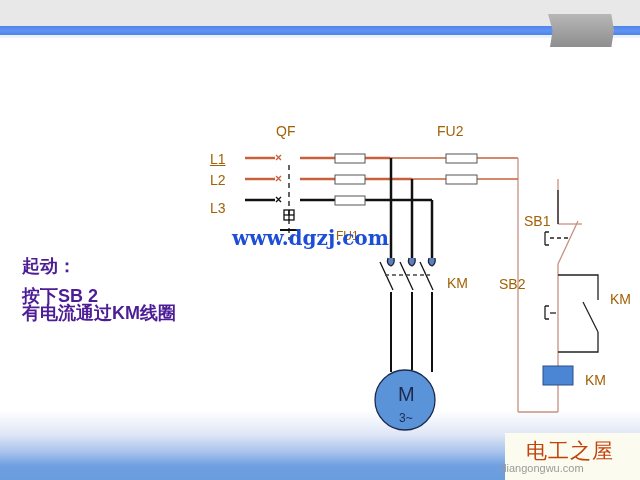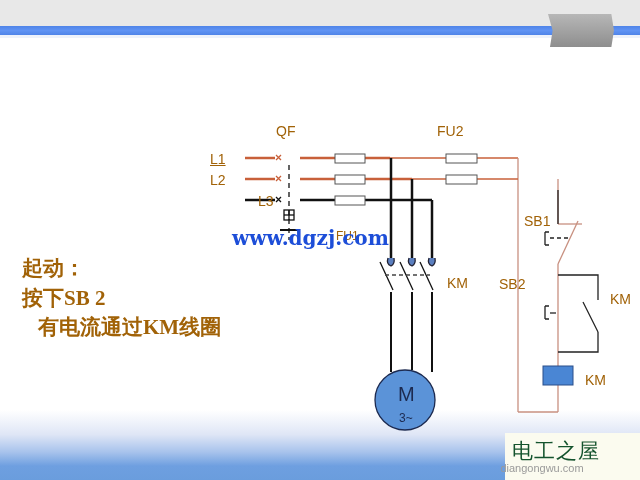--- a/index.html
+++ b/index.html
@@ -8,27 +8,27 @@
   .top-band { position:absolute; left:0; top:0; width:640px; height:26px; background:#e8e8e8; }
   .top-stripe { position:absolute; left:0; top:26px; width:640px; height:9px;
                 background:linear-gradient(#4f84e8,#6093f4 50%,#4f84e8); }
   .top-stripe-shadow { position:absolute; left:0; top:35px; width:640px; height:3px; background:#eef2fb; }
   .tab-chevron { position:absolute; left:548px; top:14px; width:66px; height:33px;
                  background:linear-gradient(#b7b7b7,#8e8e8e);
                  clip-path:polygon(0 0, 96% 0, 100% 50%, 96% 100%, 3% 100%, 7% 50%); }
   .bottom-band { position:absolute; left:0; top:410px; width:640px; height:70px;
                  background:linear-gradient(#ffffff 0%, #dfe6f6 35%, #a8c3ec 60%, #6e9fe0 80%, #6a9ddd 100%); }
   .watermark-box { position:absolute; left:505px; top:433px; width:135px; height:47px; background:#fbfbef; }
-  .wm-cn { position:absolute; left:491px; top:437px; width:130px; text-align:center; font-size:21px; color:#14532d;
+  .wm-cn { position:absolute; left:505px; top:437px; width:130px; text-align:center; font-size:21px; color:#c2410c;
            font-family:"DejaVu Sans",sans-serif; letter-spacing:1px; }
   .wm-en { position:absolute; left:477px; top:462px; width:130px; text-align:center; font-size:11px; color:#9a9a9a; }
   .diagram { position:absolute; left:0; top:0; }
   .lbl { position:absolute; font-size:14px; color:#a16207; }
-  .caption { position:absolute; left:22px; font-size:21px; font-weight:bold; color:#a16207;
-             font-family:Liberation Serif, serif; }
+  .caption { position:absolute; left:22px; font-size:18px; font-weight:bold; color:#4c1d95;
+             font-family:Liberation Sans, sans-serif; }
   .site-wm { position:absolute; left:232px; top:226px; font-family:"DejaVu Serif",serif; font-weight:bold;
              font-size:20px; color:#1d4ed8; letter-spacing:0px; }
   .motor-m { position:absolute; left:398px; top:383px; font-size:20px; color:#1c2a50; }
   .motor-3 { position:absolute; left:399px; top:411px; font-size:12px; color:#1c2a50; }
 </style>
 </head>
 <body>
 
 <div class="top-band"></div>
 <div class="top-stripe"></div>
@@ -121,32 +121,32 @@
     <path d="M598 332 v20 h-40"></path>
   </g>
 
   <rect x="543" y="366" width="30" height="19" fill="#4a86d4" stroke="#2a4f8a" stroke-width="1"></rect>
 </svg>
 
 <span class="lbl" style="left:276px;top:123px;">QF</span>
 <span class="lbl" style="left:437px;top:123px;">FU2</span>
 <span class="lbl" style="left:210px;top:151px;text-decoration:underline;">L1</span>
 <span class="lbl" style="left:210px;top:172px;">L2</span>
-<span class="lbl" style="left:210px;top:193px;margin-left:48px;">L3</span>
+<span class="lbl" style="left:210px;top:200px;">L3</span>
 <span class="lbl" style="left:336px;top:229px;font-size:12px;">FU1</span>
 <span class="lbl" style="left:447px;top:275px;">KM</span>
 <span class="lbl" style="left:524px;top:213px;">SB1</span>
 <span class="lbl" style="left:499px;top:276px;">SB2</span>
 <span class="lbl" style="left:610px;top:291px;">KM</span>
 <span class="lbl" style="left:585px;top:372px;">KM</span>
 
 <span class="motor-m">M</span>
 <span class="motor-3">3~</span>
 
 <span class="site-wm">www.dgzj.com</span>
 
 <div class="caption" style="top:254px;">起动：</div>
 <div class="caption" style="top:284px;">按下SB 2</div>
-<div class="caption" style="top:313px;margin-left:16px;">有电流通过KM线圈</div>
+<div class="caption" style="top:301px;">有电流通过KM线圈</div>
 
 <div class="watermark-box"></div>
 <div class="wm-cn">电工之屋</div>
 <div class="wm-en">diangongwu.com</div>
 
 </body></html>

